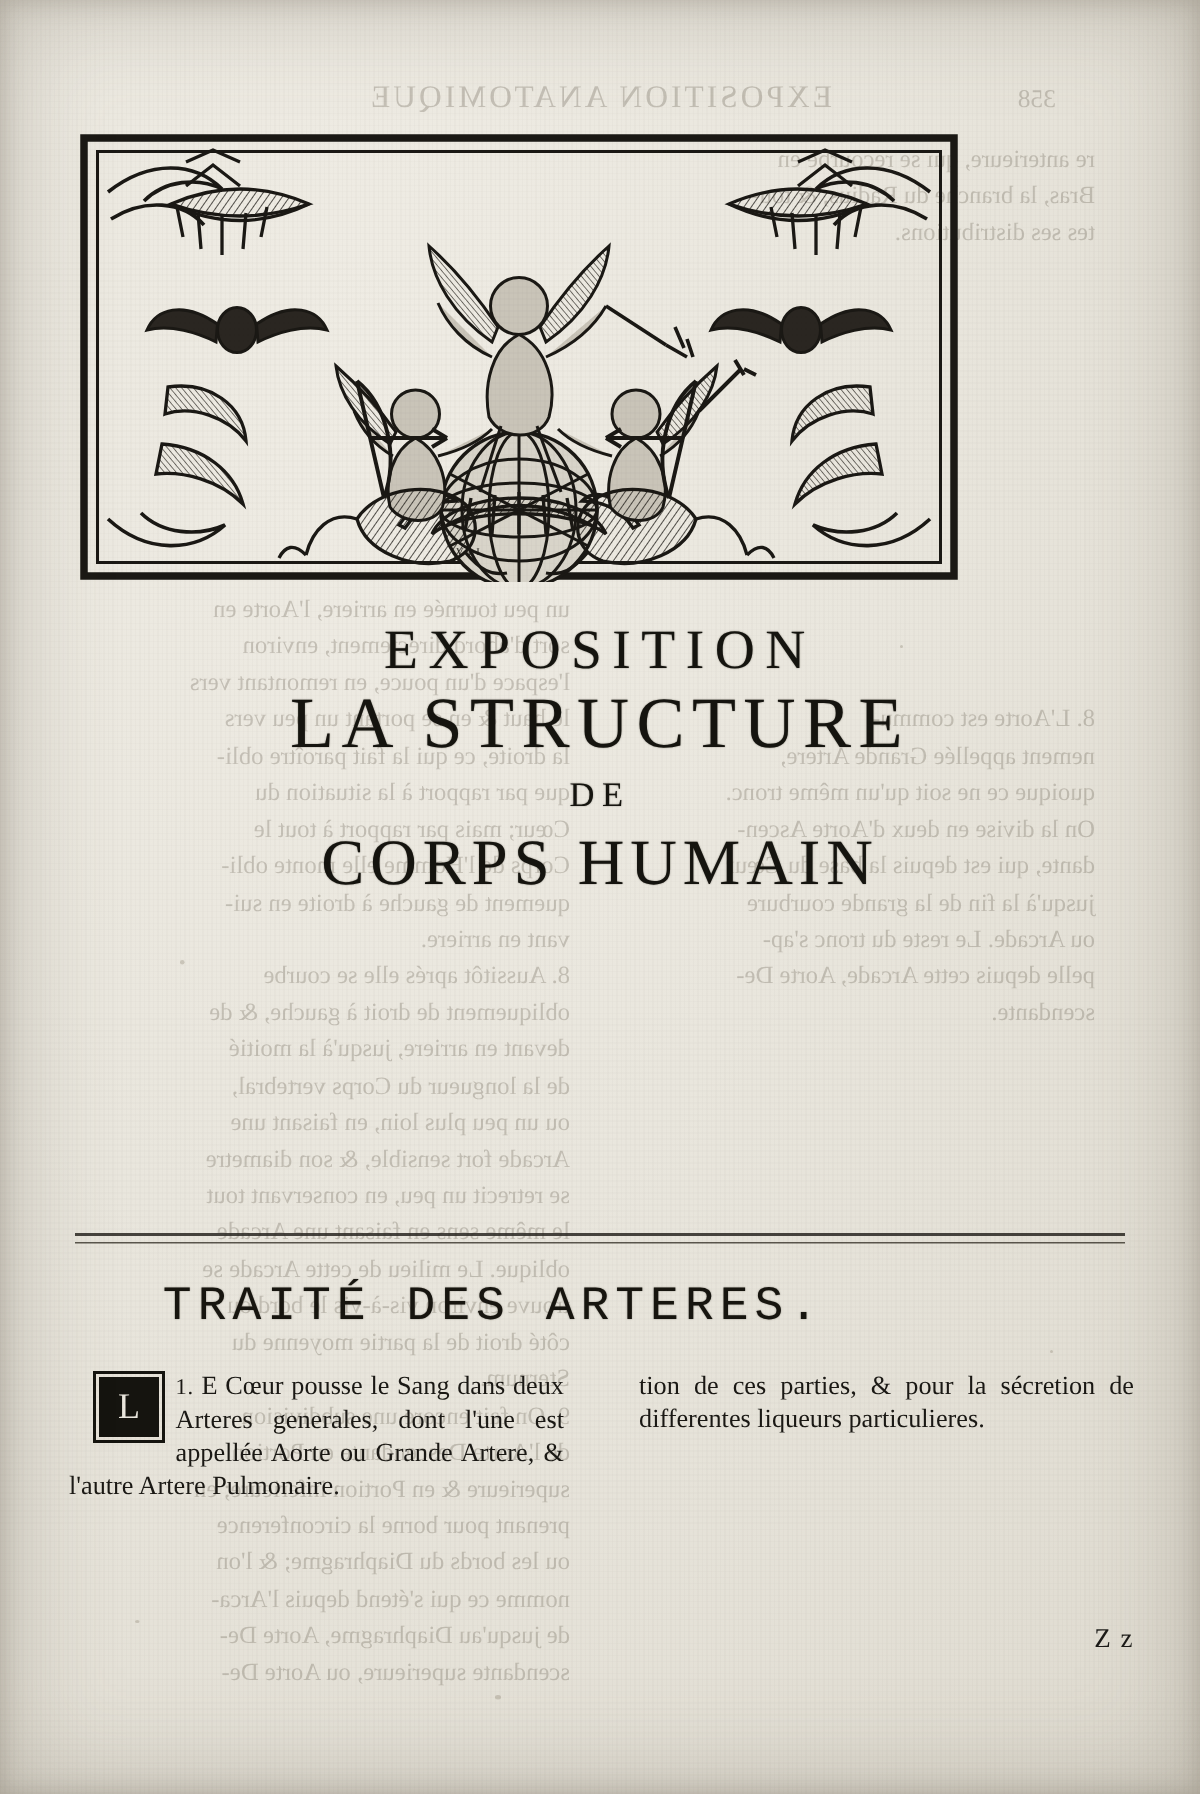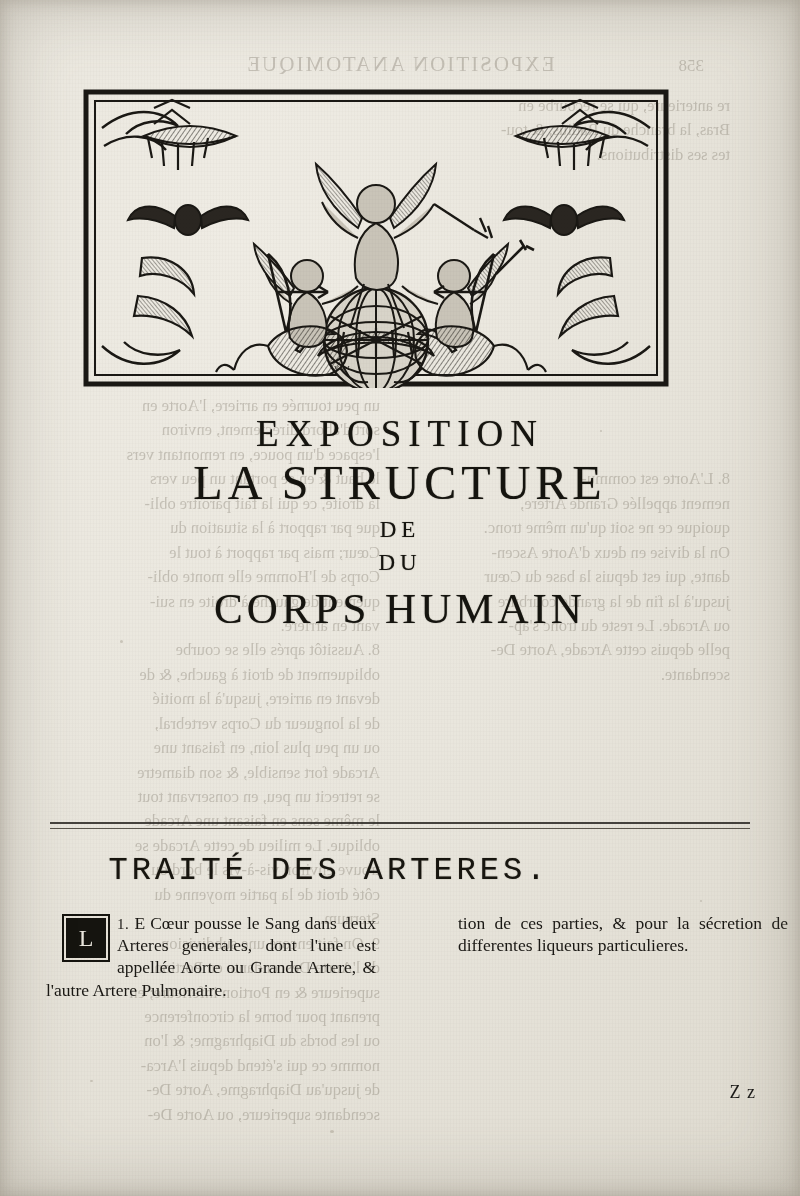--- a/index.html
+++ b/index.html
@@ -74,21 +74,21 @@
     line-height: 1.30;
     text-align: justify;
   }
   .st-col.left  { left: 70px;  top: 95px; }
   .st-col.right { left: 420px; top: 95px; }
   .st-col p { margin: 0 0 3px 0; }
 
   
   .headpiece {
     position: absolute;
-    left: 82px;
+    left: 52px;
     top: 88px;
     width: 588px;
     height: 300px;
   }
   .headpiece svg { display: block; width: 100%; height: 100%; }
 
   
   .titleblock {
     position: absolute;
     left: 0;
@@ -174,21 +174,21 @@
   .col {
     position: absolute;
     top: 0;
     width: 330px;
     font-size: 17.5px;
     line-height: 1.27;
     text-align: justify;
     color: #1a1814;
   }
   .col.left  { left: 0; }
-  .col.right { left: 380px; margin-left: 32px; }
+  .col.right { left: 380px; }
   .col p { margin: 0 0 2px 0; }
   .col p.indent { text-indent: 26px; }
 
   .para-num {
     font-size: 15px;
     letter-spacing: .5px;
   }
   .smallcaps {
     font-variant: small-caps;
     letter-spacing: .6px;
@@ -438,21 +438,20 @@
       </g>
 
       <text x="252" y="282" font-family="'Liberation Serif', serif" font-size="7" fill="#1a1814">V. L I</text>
     </svg>
   </div>
 
   <div class="titleblock">
     <div class="t-line t1">EXPOSITION</div>
     <div class="t-line t4">LA STRUCTURE</div>
     <div class="t-line t3">DE</div>
-    <div class="t-line t5">DU</div>
     <div class="t-line t6">CORPS HUMAIN</div>
   </div>
 
   <div class="rule"></div>
 
   <div class="section-title">TRAITÉ DES ARTERES.</div>
 
   <div class="body-cols">
 
     <div class="col left">

